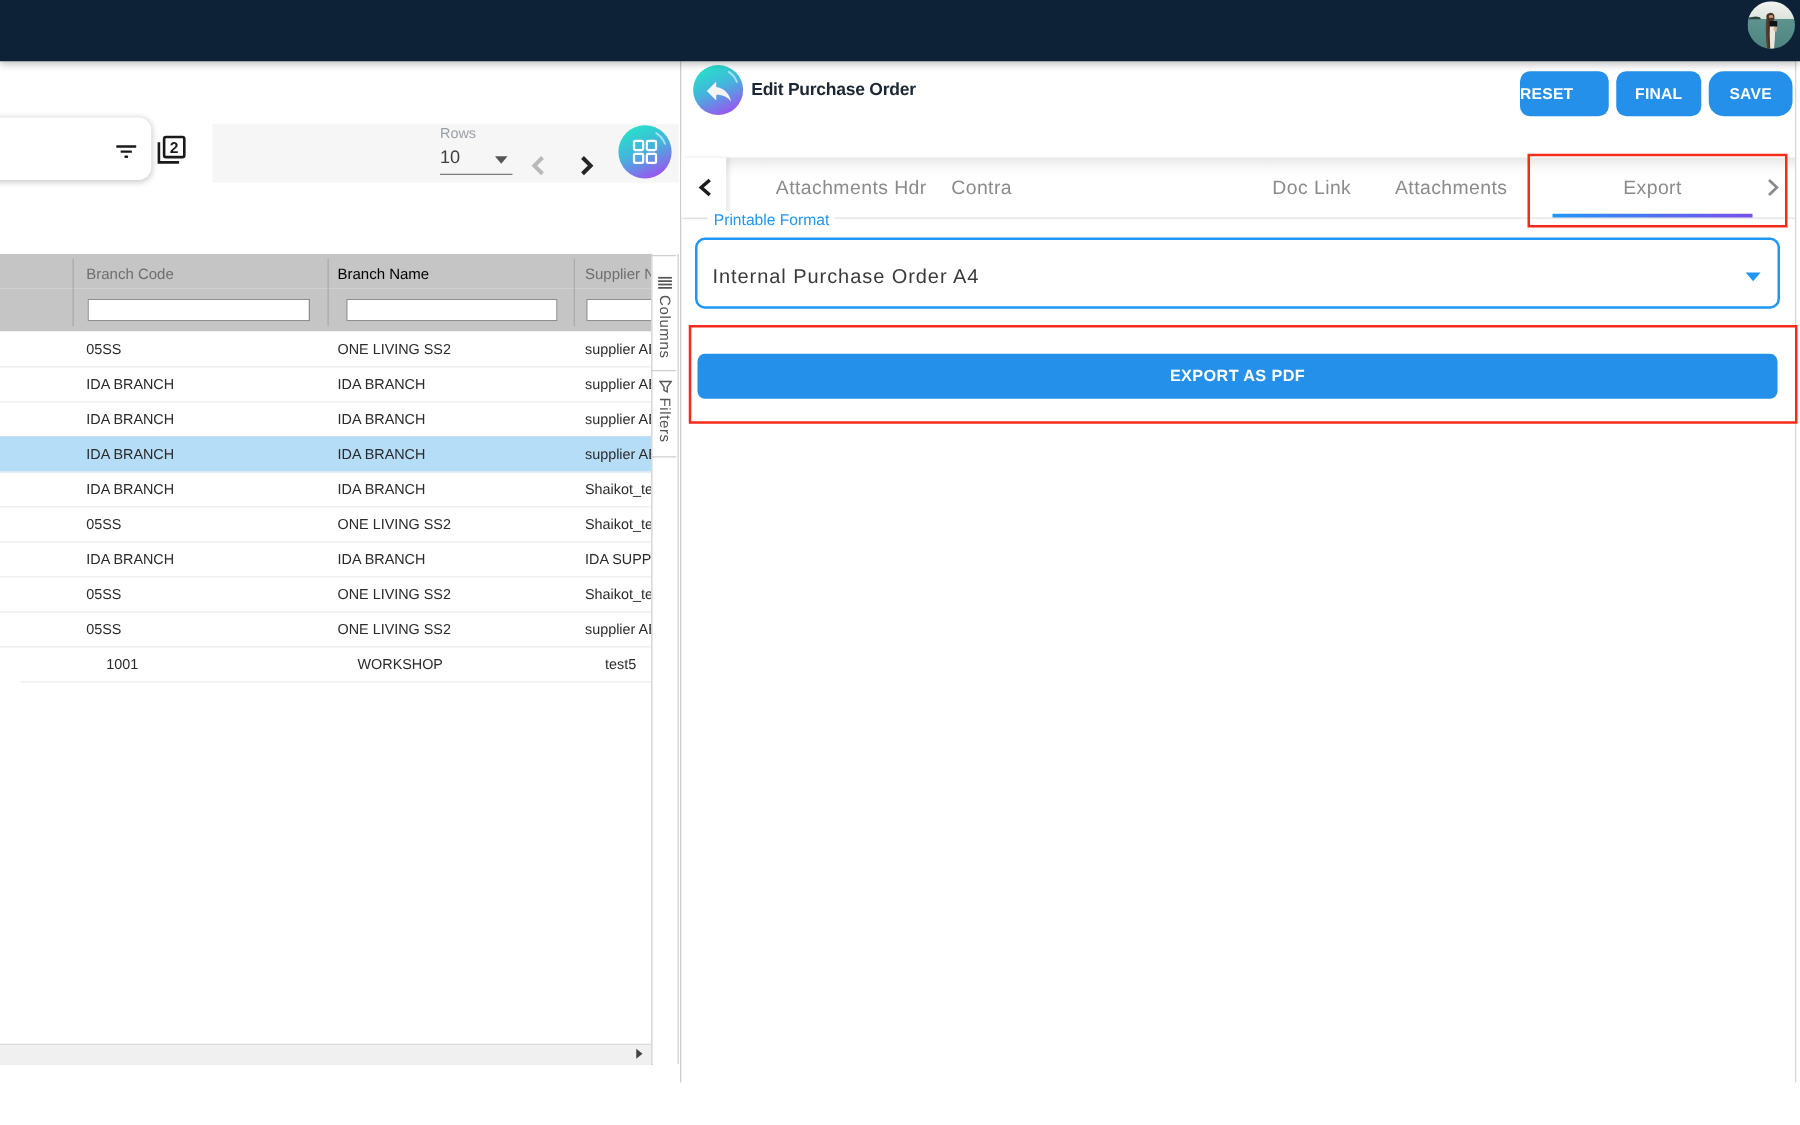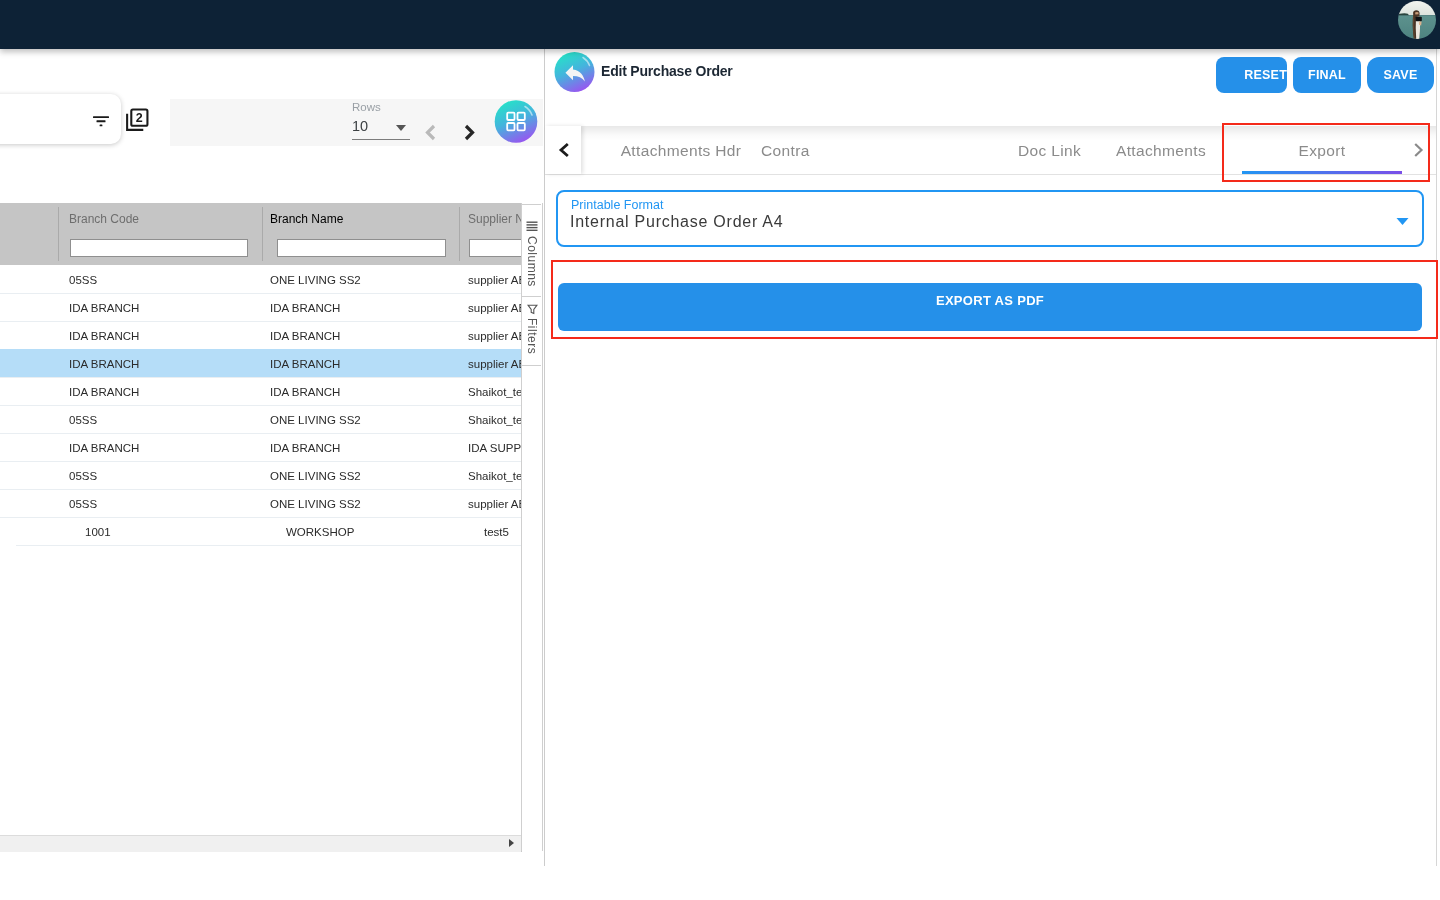--- a/index.html
+++ b/index.html
@@ -196,21 +196,21 @@
           <stop offset="0.45" stop-color="#44b4dd"></stop>
           <stop offset="1" stop-color="#a04df2"></stop>
       </linearGradient>
     </defs>
     <circle cx="20.5" cy="20" r="20" fill="url(#grad2)"></circle>
     <path d="M29 5.5 A16.5 16.5 0 0 1 35.5 13.5" fill="none" stroke="rgba(255,255,255,.55)" stroke-width="1.5" stroke-linecap="round"></path>
     <path transform="translate(8.2,7.8) scale(1.08)" d="M10 9V5l-7 7 7 7v-4.1c5 0 8.5 1.6 11 5.1-1-5-4-10-11-11z" fill="#f4f4f4"></path>
   </svg>
   <div class="abs" style="left:601px;top:63px;font-size:14px;font-weight:bold;color:#1c2733;letter-spacing:-0.2px;">Edit Purchase Order</div>
 
-  <div class="abs" style="left:1216px;top:57px;width:71px;height:36px;background:#2590e9;border-radius:8px;color:#fff;font-size:12.5px;font-weight:bold;text-align:right;line-height:36px;letter-spacing:0.2px;">RESET</div>
+  <div class="abs" style="left:1216px;top:57px;width:71px;height:36px;background:#2590e9;border-radius:8px;color:#fff;font-size:12.5px;font-weight:bold;text-align:left;line-height:36px;letter-spacing:0.2px;">RESET</div>
   <div class="abs" style="left:1293px;top:57px;width:68px;height:36px;background:#2590e9;border-radius:8px;color:#fff;font-size:12.5px;font-weight:bold;text-align:center;line-height:36px;letter-spacing:0.2px;">FINAL</div>
   <div class="abs" style="left:1367px;top:57px;width:67px;height:36px;background:#2590e9;border-radius:12px;color:#fff;font-size:12.5px;font-weight:bold;text-align:center;line-height:36px;letter-spacing:0.2px;">SAVE</div>
 
   <div class="abs" style="left:545px;top:125.5px;width:891px;height:48.5px;background:linear-gradient(180deg,rgba(0,0,0,0.09),rgba(0,0,0,0.02) 9px,rgba(0,0,0,0) 15px);border-bottom:1px solid #e2e2e2;"></div>
   <div class="abs" style="left:545px;top:125.5px;width:36px;height:48px;background:#fff;box-shadow:2px 0 4px rgba(0,0,0,.12);"></div>
   <svg class="abs" style="left:557px;top:142px;" width="14" height="16" viewBox="0 0 14 16">
     <path d="M10.8 2 L4 8 L10.8 14" fill="none" stroke="#1c1c1c" stroke-width="2.8"></path>
   </svg>
   <div class="abs" style="left:601px;top:142px;width:160px;text-align:center;font-size:15.5px;color:#8b8b8b;letter-spacing:0.35px;">Attachments Hdr</div>
   <div class="abs" style="left:761px;top:142px;width:160px;text-align:left;font-size:15.5px;color:#8b8b8b;letter-spacing:0.35px;">Contra</div>
@@ -220,22 +220,22 @@
 
   <div class="abs" style="left:1242px;top:171px;width:160px;height:3px;background:linear-gradient(90deg,#2196f3,#7a4fe8);"></div>
 
   <svg class="abs" style="left:1412px;top:142px;" width="12" height="16" viewBox="0 0 12 16">
     <path d="M3.2 2 L9.5 8 L3.2 14" fill="none" stroke="#8a8a8a" stroke-width="2.2"></path>
   </svg>
 
   <div class="abs" style="left:1222px;top:123px;width:204px;height:55px;border:2px solid #f42a1a;"></div>
 
   <div class="abs" style="left:556px;top:190px;width:864px;height:53px;border:2px solid #2196f3;border-radius:8px;"></div>
-  <div class="abs" style="left:566px;top:198px;background:#fff;padding:0 5px;font-size:12.5px;color:#2196f3;">Printable Format</div>
+  <div class="abs" style="left:566px;top:169px;background:#fff;padding:0 5px;font-size:12.5px;color:#2196f3;">Printable Format</div>
   <div class="abs" style="left:570px;top:213px;font-size:16px;color:#3a3a3a;letter-spacing:0.75px;">Internal Purchase Order A4</div>
   <svg class="abs" style="left:1395px;top:217px;" width="15" height="9" viewBox="0 0 15 9">
       <path d="M1.5 1 L13.5 1 L7.5 8 Z" fill="#2196f3"></path>
     </svg>
 
   <div class="abs" style="left:551px;top:260px;width:883px;height:75px;border:2px solid #f42a1a;"></div>
-  <div class="abs" style="left:558px;top:283px;width:864px;height:48px;background:#2590e9;border-radius:6px;color:#fff;font-size:13px;font-weight:bold;text-align:center;line-height:36px;letter-spacing:0.3px;">EXPORT AS PDF</div>
+  <div class="abs" style="left:558px;top:283px;width:864px;height:36px;background:#2590e9;border-radius:6px;color:#fff;font-size:13px;font-weight:bold;text-align:center;line-height:36px;letter-spacing:0.3px;">EXPORT AS PDF</div>
 
 </div>
 
 </body></html>

